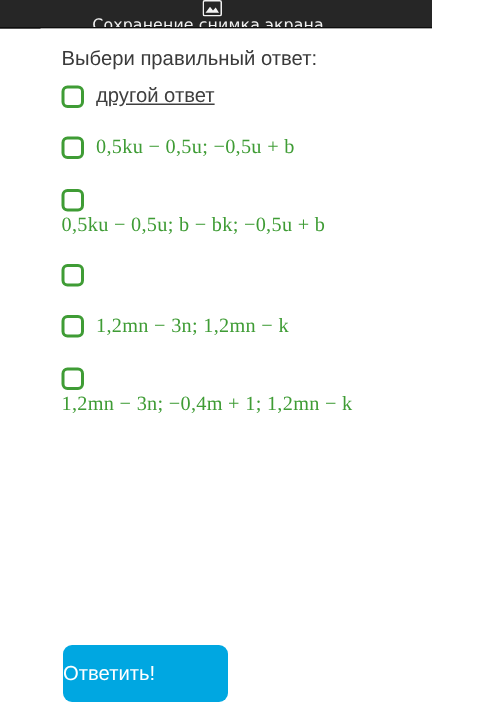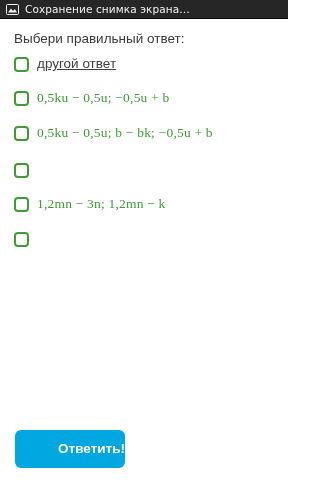--- a/index.html
+++ b/index.html
@@ -17,20 +17,21 @@
 
   
   .statusbar {
     height: 19px;
     background: #262626;
     display: flex;
     align-items: center;
     padding: 0 6px;
     box-sizing: border-box;
     border-bottom: 1px solid #0d0d0d;
+    flex-direction: column;
   }
   .status-icon {
     width: 13px;
     height: 11px;
     margin-right: 6px;
     flex: 0 0 auto;
     display: block;
   }
   .status-text {
     color: #f2f2f2;
@@ -42,20 +43,21 @@
     text-overflow: clip;
   }
 
   
   .page {
     padding: 0 10px;
     box-sizing: border-box;
     height: 461px;
     background: #fff;
     position: relative;
+    margin-left: 27px;
   }
 
   .prompt {
     color: #3a3a3a;
     font-size: 13.5px;
     font-family: "Liberation Sans", sans-serif;
     padding: 12px 0 2px 4px;
     line-height: 1.2;
   }
 
@@ -97,41 +99,40 @@
     color: #3f9c35;
     font-family: Liberation Serif, serif;
     font-size: 13.5px;
     line-height: 1.35;
     letter-spacing: 0.2px;
     max-width: 222px;
     padding-top: 0px;
   }
 
   
-  .option.tall  { padding-top: 8px; padding-bottom: 8px; }
+  .option.tall  { padding-top: 8px; padding-bottom: 8px; flex-direction: column; }
   .option.gap-s { padding-top: 7px; }
 
   
   .answer-btn {
     position: absolute;
     left: 15px;
     top: 411px;
     width: 110px;
     height: 38px;
     background: #00a7e1;
     border: none;
     border-radius: 6px;
     color: #ffffff;
     font-size: 13.5px;
     font-family: "Liberation Sans", sans-serif;
     cursor: pointer;
     padding: 0;
     line-height: 38px;
-    text-align: right;
-    font-weight: bold;
+    text-align: left;
   }
 </style>
 </head>
 <body>
 
 <div class="statusbar">
   <svg class="status-icon" viewBox="0 0 13 11" aria-hidden="true">
     <rect x="0.5" y="0.5" width="12" height="10" rx="1" fill="none" stroke="#f2f2f2" stroke-width="1"></rect>
     <path d="M2 8.5 L5 4.5 L7 7 L8.8 5 L11 8.5 Z" fill="#f2f2f2"></path>
   </svg>
@@ -163,20 +164,21 @@
       <span class="checkbox"></span>
     </li>
 
     <li class="option gap-s">
       <span class="checkbox"></span>
       <span class="option-math">1,2mn − 3n;  1,2mn − k</span>
     </li>
 
     <li class="option tall">
       <span class="checkbox"></span>
+      <span class="option-math">1,2mn − 3n;  −0,4m + 1;  1,2mn − k</span>
     </li>
 
 
   </ul>
 
   <button class="answer-btn">Ответить!</button>
 
 </div>
 
 </body></html>

